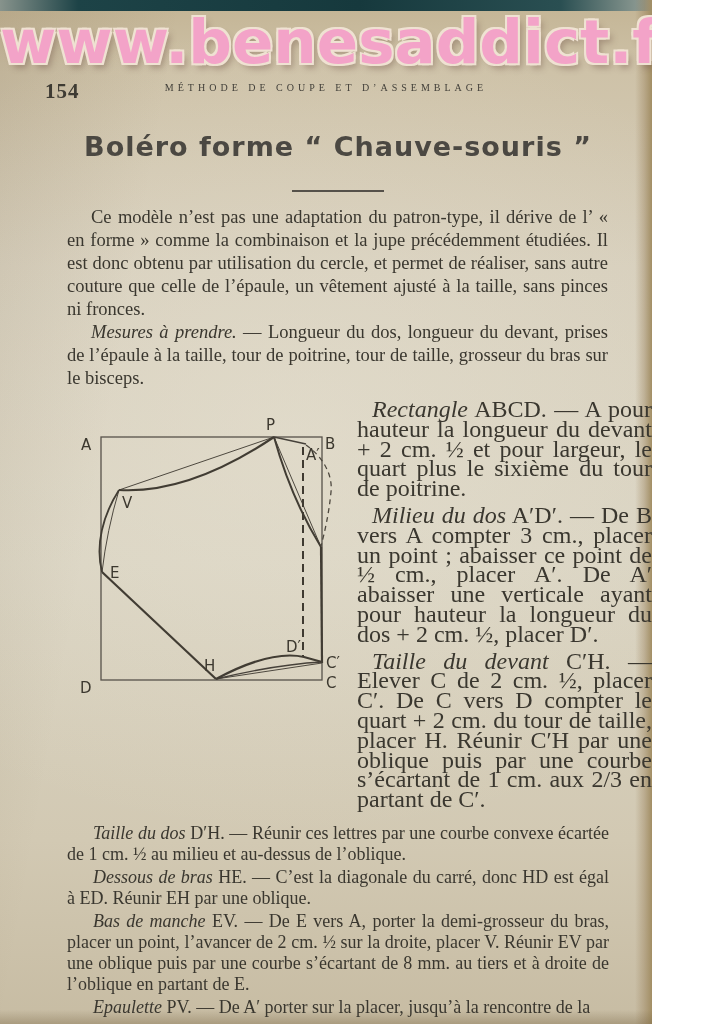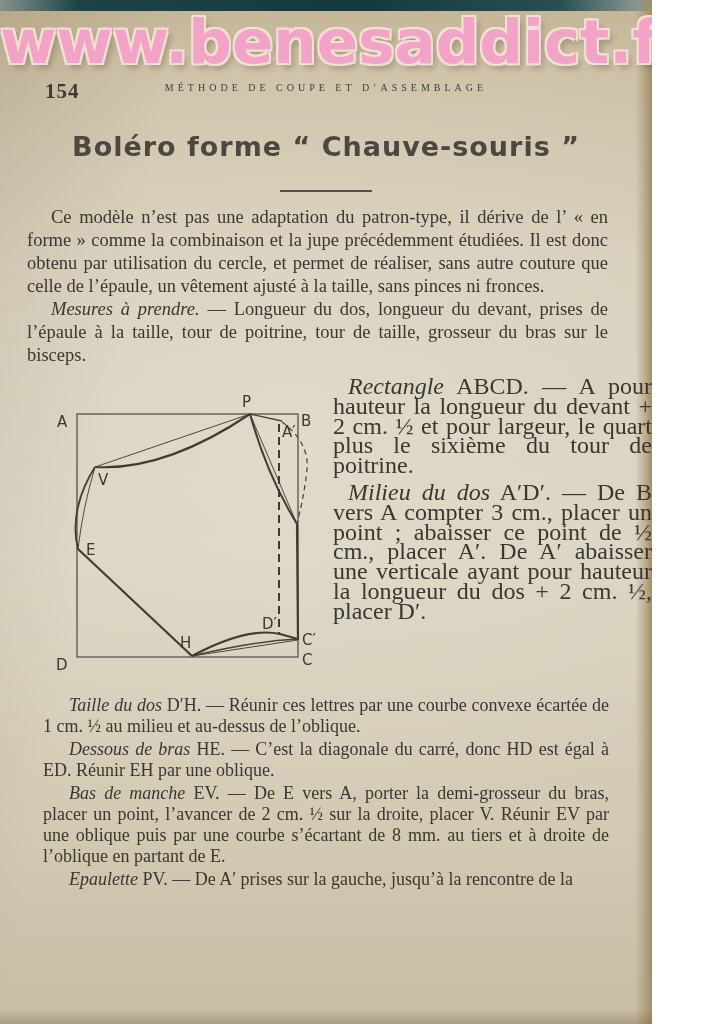--- a/index.html
+++ b/index.html
@@ -42,35 +42,35 @@
 
   .page-number{
     position:absolute; top:79px; left:45px;
     font-size:21px; font-weight:bold; letter-spacing:1px; color:#3e3b33;
   }
   .running-title{
     position:absolute; top:82px; left:0; width:100%;
     text-align:center; font-size:10px; letter-spacing:4px; color:#43403a;
   }
 
-  .content{ position:relative; padding-top:130px; }
+  .content{ position:relative; padding-top:130px;padding-left:24px; }
 
   .main-title{
     text-align:center;
     font-family:"DejaVu Sans", sans-serif;
     font-size:27px; line-height:34px; font-weight:bold;
     letter-spacing:1px; color:#4b4842;
   }
   .title-rule{
     width:92px; height:2px; background:#55514a;
     margin:26px auto 0 auto;
   }
 
   .body-par{
-    margin:14px 44px 0 27px;
+    margin:14px 44px 0 43px;
     font-size:18.5px; line-height:23px;
     text-align:justify; text-indent:24px; color:#3a372f;
   }
   .body-par.mesures{ margin-top:0; }
 
   .section-heading{
     margin:8px 30px 0 43px;
     font-family:"DejaVu Sans", sans-serif;
     font-size:21px; line-height:27px; font-weight:bold;
     letter-spacing:0.2px; color:#494641;
@@ -157,32 +157,35 @@
         <text x="272" y="288">C</text>
       </svg>
 
       <div class="rcol">
         <p><i>Rectangle</i>
           <span class="ref">ABCD.</span>
           <span>— A pour hauteur la longueur du devant + 2 cm. ½ et pour largeur, le quart plus le sixième du tour de poitrine.</span></p>
         <p><i>Milieu du dos</i>
           <span class="ref">A′D′.</span>
           <span>— De B vers A compter 3 cm., placer un point ; abaisser ce point de ½ cm., placer A′. De A′ abaisser une verticale ayant pour hauteur la longueur du dos + 2 cm. ½, placer D′.</span></p>
+        <p><i>Taille du devant</i>
+          <span class="ref">C′H.</span>
+          <span>— Elever C de 2 cm. ½, placer C′. De C vers D compter le quart + 2 cm. du tour de taille, placer H. Réunir C′H par une oblique puis par une courbe s’écartant de 1 cm. aux 2/3 en partant de C′.</span></p>
       </div>
     </div>
 
     <p class="full-par first"><i>Taille du dos</i>
       <span class="ref">D′H.</span>
       <span>— Réunir ces lettres par une courbe convexe écartée de 1 cm. ½ au milieu et au-dessus de l’oblique.</span></p>
 
     <p class="full-par"><i>Dessous de bras</i>
       <span class="ref">HE.</span>
       <span>— C’est la diagonale du carré, donc HD est égal à ED. Réunir EH par une oblique.</span></p>
 
     <p class="full-par"><i>Bas de manche</i>
       <span class="ref">EV.</span>
       <span>— De E vers A, porter la demi-grosseur du bras, placer un point, l’avancer de 2 cm. ½ sur la droite, placer V. Réunir EV par une oblique puis par une courbe s’écartant de 8 mm. au tiers et à droite de l’oblique en partant de E.</span></p>
 
     <p class="full-par"><i>Epaulette</i>
       <span class="ref">PV.</span>
-      <span>— De A′ prises sur la gauche, jusqu’à la rencontre de la</span></p>
+      <span>— De A′ porter sur la placer, jusqu’à la rencontre de la</span></p>
   </div>
 </div>
 
 </body></html>

